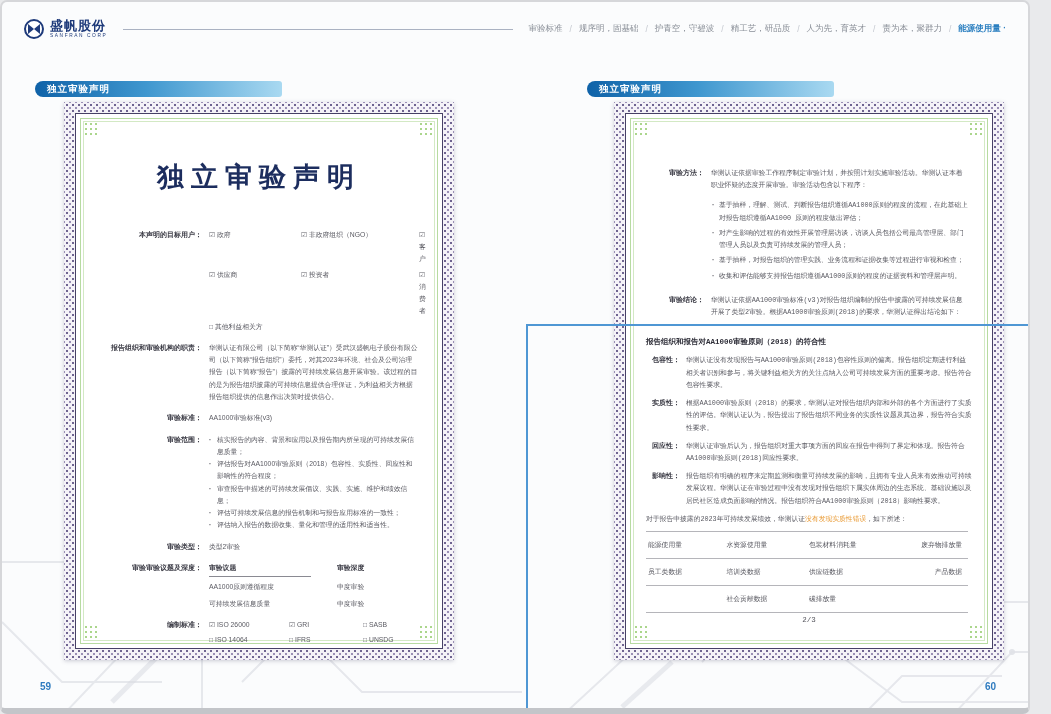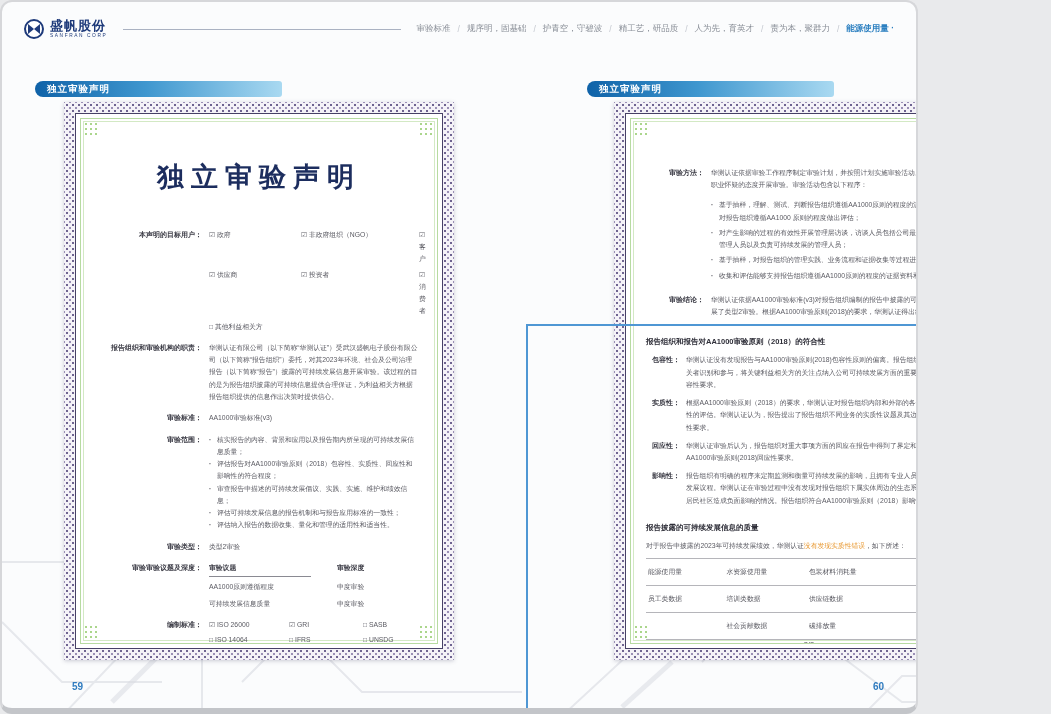--- a/index.html
+++ b/index.html
@@ -1,17 +1,17 @@
 <!DOCTYPE html>
 <html><head>
 <meta charset="utf-8">
 <style>
   html,body{margin:0;padding:0;background:#e9eaec;font-family:"Liberation Sans","DejaVu Sans",sans-serif;}
-  .canvas{position:relative;width:918px;height:714px;background:#fbfcfd;overflow:hidden;
-          border:2px solid #d6d7da;border-bottom:6px solid #c3c5c9;border-radius:12px;box-sizing:border-box;}
+  .canvas{position:relative;width:1030px;height:714px;background:#fbfcfd;overflow:hidden;
+          border:2px solid #d6d7da;border-bottom:6px solid #c3c5c9;border-radius:7px;box-sizing:border-box;}
   
   .pcb{position:absolute;inset:0;z-index:0;pointer-events:none;}
   
   .hdr{position:absolute;top:0;left:0;right:0;height:54px;display:flex;align-items:center;
        padding:0 22px;z-index:10;box-sizing:border-box;}
   .logo-group{display:flex;align-items:center;gap:6px;flex-shrink:0;}
   .logo-mark{width:20px;height:20px;border-radius:50%;border:2px solid #1e3a7a;position:relative;background:#fff;box-sizing:border-box;}
   .logo-mark::before{content:'';position:absolute;left:2px;top:3px;border-top:5px solid transparent;border-bottom:5px solid transparent;border-left:6px solid #1e3a7a;}
   .logo-mark::after{content:'';position:absolute;right:2px;top:3px;border-top:5px solid transparent;border-bottom:5px solid transparent;border-right:6px solid #1e3a7a;}
   .logo-txt{display:flex;flex-direction:column;line-height:1;}
@@ -48,42 +48,42 @@
   .flabel{width:106px;flex-shrink:0;text-align:right;padding-right:7px;font-size:7px;font-weight:bold;color:#3b3b45;line-height:1.8;}
   .fval{flex:1;font-size:6.8px;color:#5a5a62;line-height:1.8;padding-right:4px;}
   .grid3{display:grid;grid-template-columns:92px 118px auto;row-gap:3px;}
   .grid3s{display:grid;grid-template-columns:80px 74px auto;row-gap:3px;}
   .bullet{position:relative;padding-left:8px;}
   .bullet::before{content:'·';position:absolute;left:0;top:0;font-weight:bold;color:#5a5a62;}
   .topics{display:grid;grid-template-columns:128px auto;row-gap:4px;}
   .topics .th{font-weight:bold;color:#3b3b45;}
   .topics .th.u{border-bottom:1px solid #8a8a92;padding-bottom:2px;margin-right:26px;}
   
-  .rpad{padding-top:48px;}
+  .rpad{padding-top:48px;font-family:Liberation Mono, monospace;}
   .flabel.narrow{width:58px;}
   .mbullets{margin-top:8px;}
   .mbullets .bullet{margin-bottom:3px;}
   .sec-h{font-size:7.5px;font-weight:bold;color:#2e2e38;margin:10px 0 7px;}
   .prow{display:flex;margin-bottom:6px;padding-left:6px;}
   .pname{width:34px;flex-shrink:0;font-size:7px;font-weight:bold;color:#3b3b45;line-height:1.8;}
   .ptext{flex:1;font-size:6.8px;color:#5a5a62;line-height:1.8;}
   .hl{color:#e8972e;}
   .qintro{font-size:6.8px;color:#5a5a62;line-height:1.8;margin-bottom:6px;}
   .qtable{border-bottom:1px solid #b5b5ba;margin-right:4px;}
   .qrow{display:grid;grid-template-columns:1fr 1.05fr 1.2fr .8fr;border-top:1px solid #b5b5ba;padding:8px 2px;}
   .qrow span{font-size:6.8px;color:#55555d;}
   .qrow span:last-child{text-align:right;padding-right:4px;}
   
   .page-count{margin-top:auto;text-align:center;font-size:7.5px;color:#55555d;margin-bottom:10px;}
   
   .vline{position:absolute;left:524px;top:322px;bottom:0;width:2px;background:#4f97d4;z-index:40;}
   .hline{position:absolute;left:524px;top:322px;right:0;height:2px;background:#4f97d4;z-index:40;}
   
   .pnum{position:absolute;bottom:16px;font-size:10px;font-weight:bold;color:#2f7bbf;z-index:10;}
-  .pnum.left{left:38px;margin-left:32px;} .pnum.right{right:32px;margin-top:17px;}
+  .pnum.left{left:38px;} .pnum.right{right:32px;margin-top:17px;}
 </style>
 </head>
 <body>
 
 <div class="canvas">
 
   <svg class="pcb" width="1051" height="714" viewBox="0 0 1051 714">
     <g fill="none" stroke="#e1e3e8" stroke-width="2" opacity="0.8">
       <path d="M0,560 L120,560 L200,640 L200,714"></path>
       <path d="M60,714 L140,630 L300,630 L360,690 L520,690"></path>
@@ -253,21 +253,20 @@
         </div>
         <div class="prow">
           <span class="pname">回应性：</span>
           <span class="ptext">华测认证审验后认为，报告组织对重大事项方面的回应在报告中得到了界定和体现。报告符合AA1000审验原则(2018)回应性要求。</span>
         </div>
         <div class="prow">
           <span class="pname">影响性：</span>
           <span class="ptext">报告组织有明确的程序来定期监测和衡量可持续发展的影响，且拥有专业人员来有效推动可持续发展议程。华测认证在审验过程中没有发现对报告组织下属实体周边的生态系统、基础设施以及居民社区造成负面影响的情况。报告组织符合AA1000审验原则（2018）影响性要求。</span>
         </div>
 
-        <div class="sec-h">报告披露的可持续发展信息的质量</div>
 
         <div class="qintro">
           <span>对于报告中披露的2023年可持续发展绩效，华测认证</span><span class="hl">没有发现实质性错误</span><span>，如下所述：</span>
         </div>
 
         <div class="qtable">
           <div class="qrow">
             <span>能源使用量</span>
             <span>水资源使用量</span>
             <span>包装材料消耗量</span>

